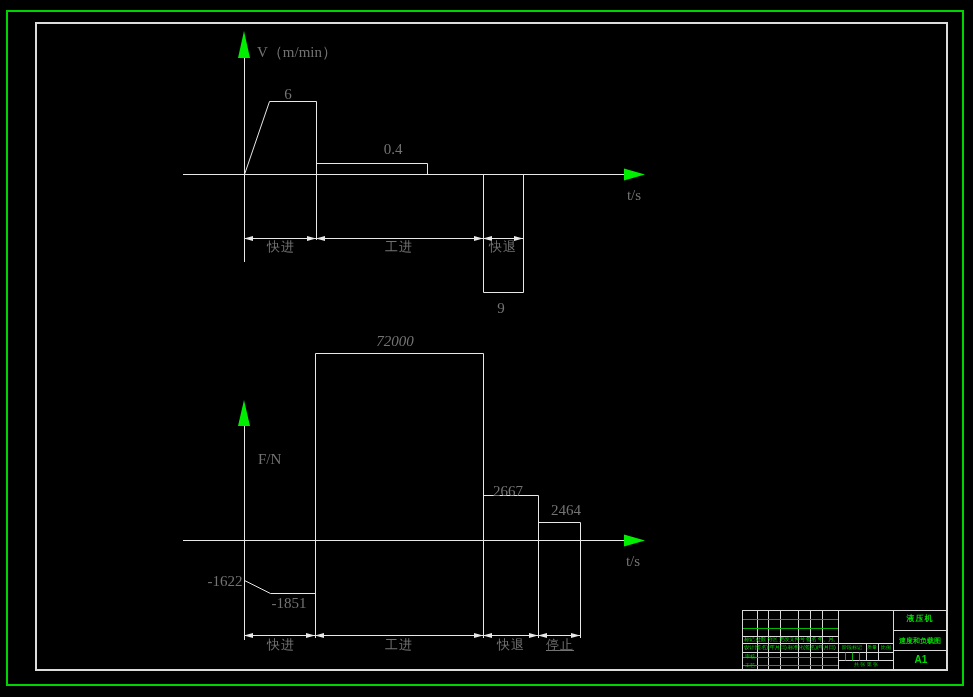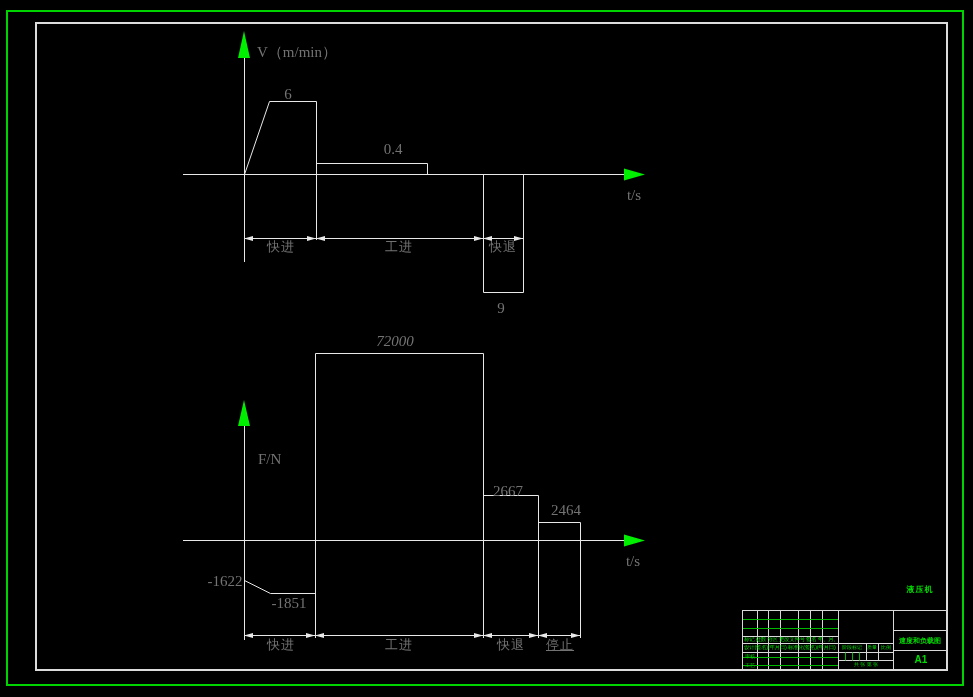--- a/index.html
+++ b/index.html
@@ -103,21 +103,21 @@
   <div class="lbl num" style="left:508px;top:483px;">2667</div>
   <div class="lbl num" style="left:566px;top:502px;">2464</div>
   <div class="lbl num" style="left:633px;top:553px;">t/s</div>
   <div class="lbl num" style="left:225px;top:573px;">-1622</div>
   <div class="lbl num" style="left:289px;top:595px;">-1851</div>
   <div class="lbl phase" style="left:281px;top:618px;">快进</div>
   <div class="lbl phase" style="left:399px;top:618px;">工进</div>
   <div class="lbl phase" style="left:511px;top:618px;">快退</div>
   <div class="lbl phase" style="left:560px;top:618px;text-decoration:underline;">停止</div>
 
-  <div class="lbl tb tb-big" style="left:920px;top:586px;">液压机</div>
+  <div class="lbl tb tb-big" style="left:920px;top:615px;">液压机</div>
   <div class="lbl tb tb-mid" style="left:920px;top:637px;">速度和负载图</div>
   <div class="lbl tb tb-size" style="left:921px;top:655px;">A1</div>
   <div class="lbl tb-left tb-tiny" style="left:744px;top:637px;width:93px;">标记 处数 分区 更改文件号 签名 年、月、日</div>
   <div class="lbl tb-left tb-tiny" style="left:744px;top:645px;width:93px;">设计(签名)(年月日) 标准化(签名)(年月日)</div>
   <div class="lbl tb-left tb-cell" style="left:745px;top:654px;">审核</div>
   <div class="lbl tb-left tb-cell" style="left:745px;top:663px;">工艺</div>
   <div class="lbl tb tb-cell" style="left:852px;top:645px;">阶段标记</div>
   <div class="lbl tb tb-cell" style="left:872px;top:645px;">质量</div>
   <div class="lbl tb tb-cell" style="left:886px;top:645px;">比例</div>
   <div class="lbl tb tb-cell" style="left:866px;top:662px;">共 张 第 张</div>

